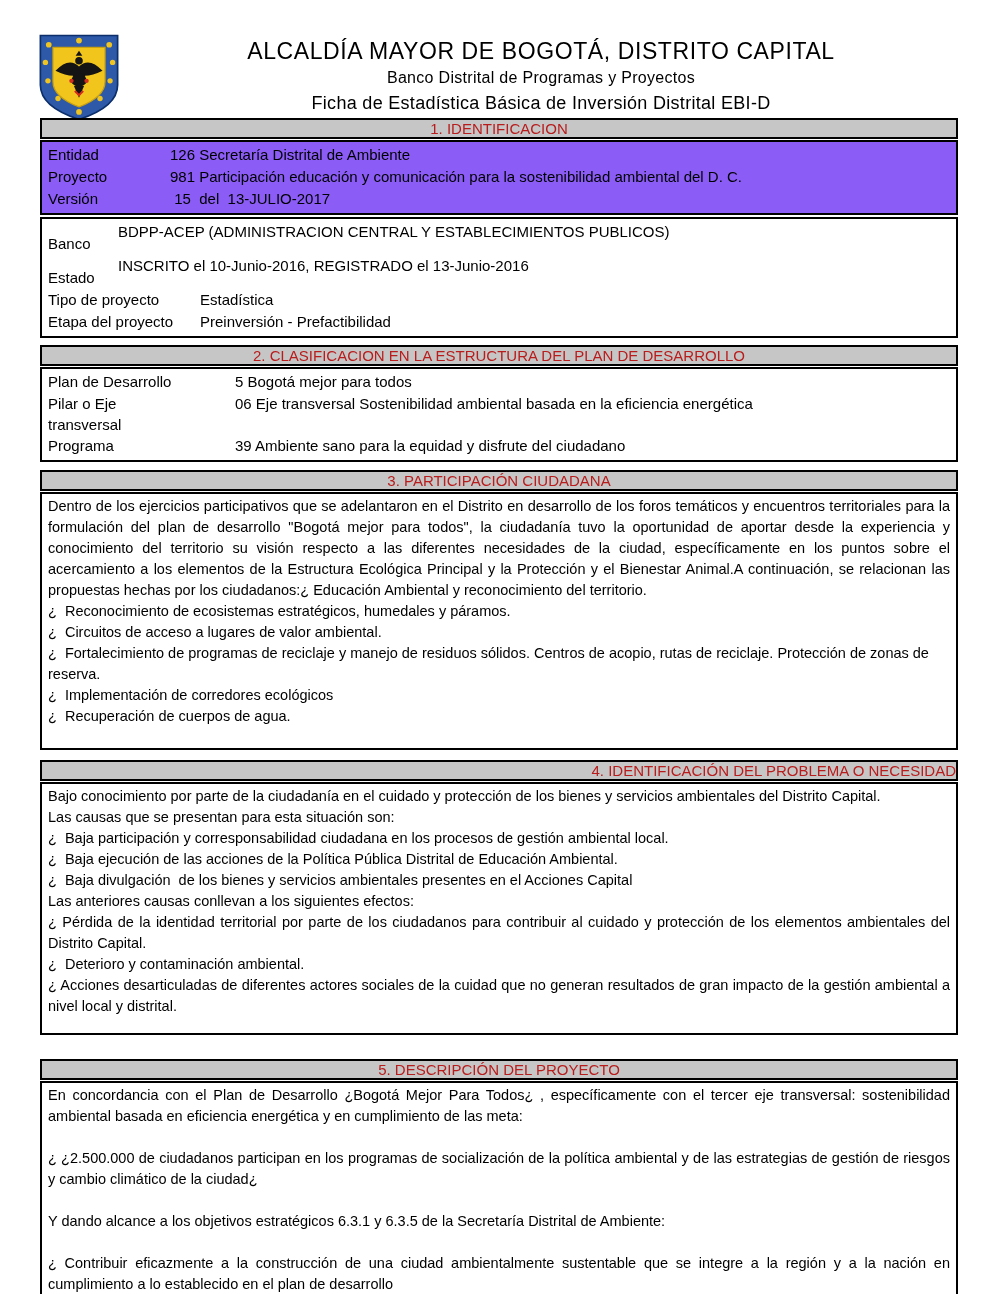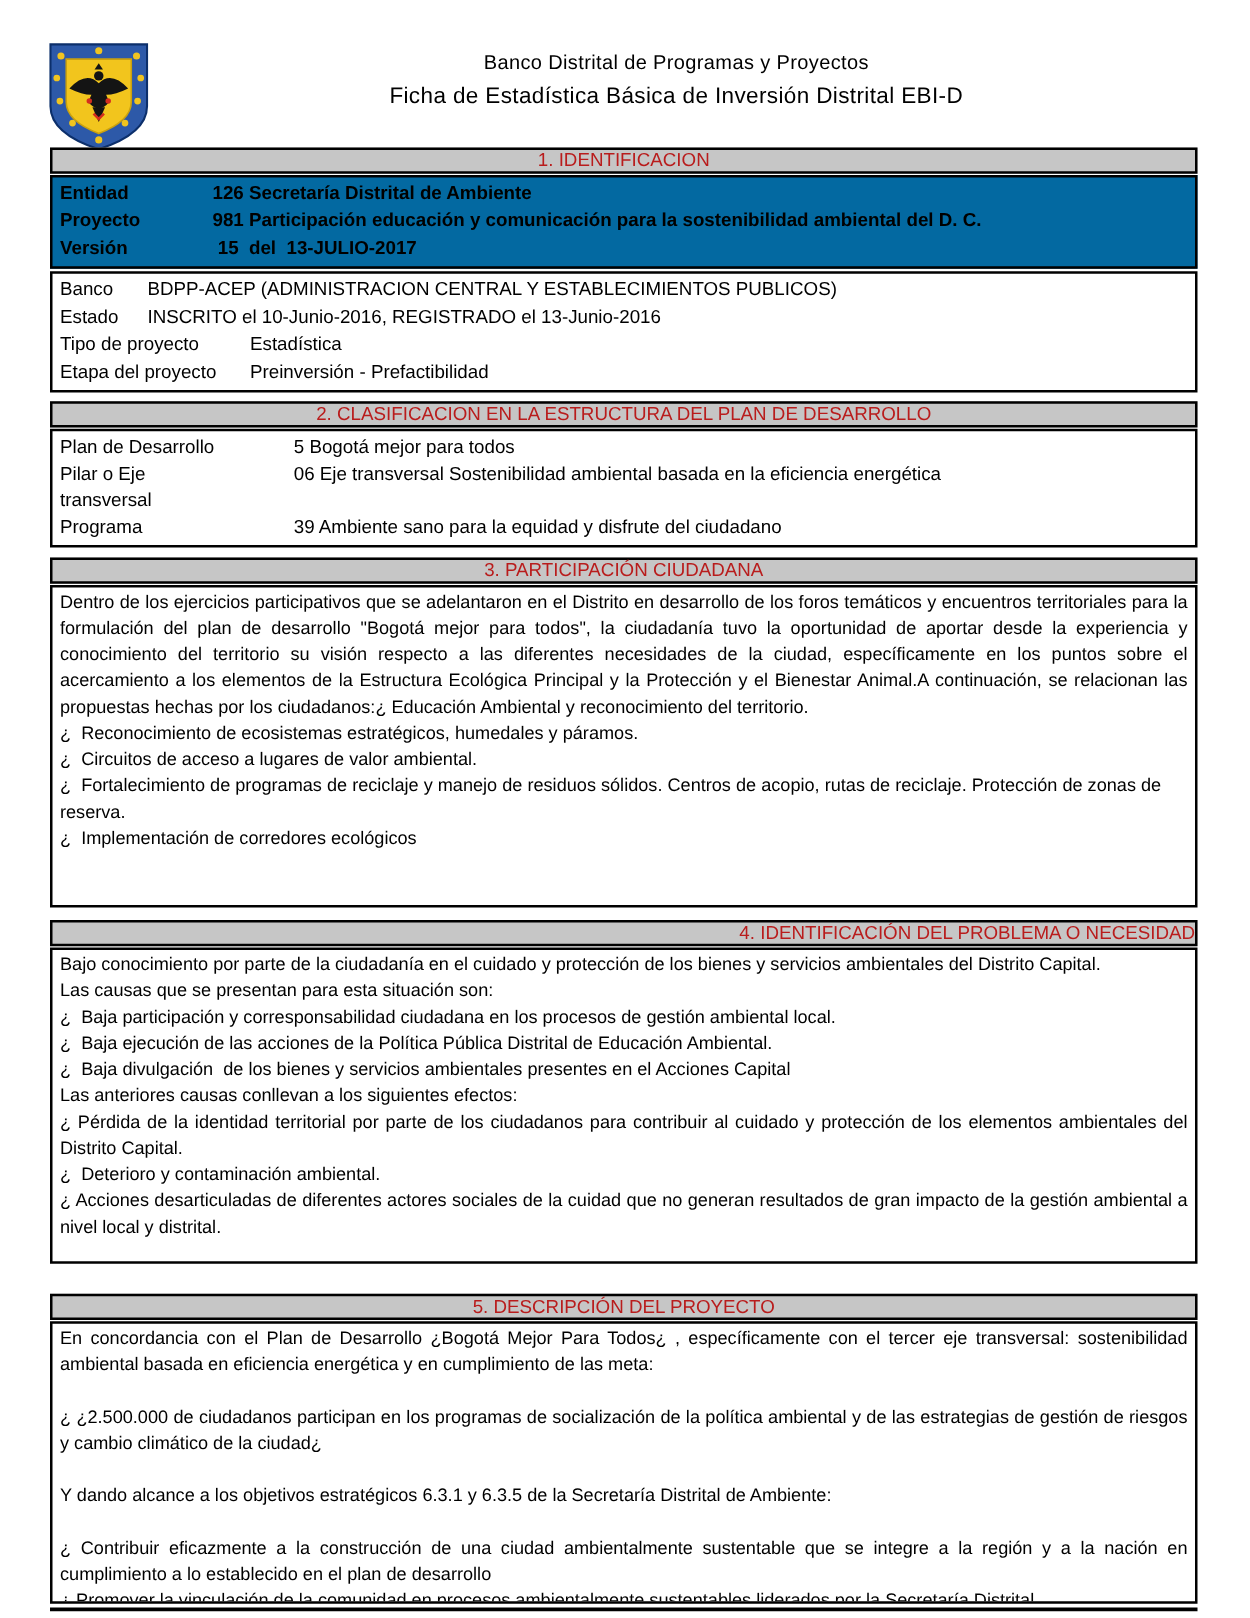--- a/index.html
+++ b/index.html
@@ -16,26 +16,26 @@
   
   .doc { position:absolute; left:40px; top:118px; width:918px; }
   .bar {
     box-sizing:border-box; border:2px solid #000; background:#c6c6c6;
     height:21px; line-height:17px; text-align:center; font-size:15px; color:#b91c1c;
   }
   .box {
     box-sizing:border-box; border:2px solid #000; margin-top:1px;
     padding:2px 6px 3px 6px; font-size:15px; background:#fff;
   }
-  .bg-light { background:#0369a1;font-weight:bold; }
+  .bg-light { background:#8b5cf6; }
   .row { display:flex; line-height:22px; }
   .lbl { flex:none; }
   .val { white-space:pre-wrap; }
   .w122 { width:122px; }
-  .w70  { width:70px; }
+  .w70  { width:70px;margin-top:12px; }
   .w152 { width:152px; }
   .w187 { width:187px; }
   .narrow { display:inline-block; width:96px; line-height:21px; vertical-align:top; }
   .mt7  { margin-top:7px; }
   .mt8  { margin-top:8px; }
   .mt10 { margin-top:10px;text-align:right; }
   .mt14 { margin-top:24px; }
   .txt  { font-size:14.5px; line-height:21px; }
   .txt p { margin:0; white-space:pre-wrap; }
   .txt p.just { white-space:normal; text-align:justify; }
@@ -74,20 +74,21 @@
       <path d="M44 63 L56 63 L50 77 Z"></path>
     </g>
     <g>
       <circle cx="41" cy="57" r="2.6" fill="#d42d1e"></circle>
       <circle cx="59" cy="57" r="2.6" fill="#d42d1e"></circle>
       <path d="M45 69 L50 74 L55 69" stroke="#d42d1e" stroke-width="2.4" fill="none"></path>
     </g>
   </svg>
 
   <div class="titles">
+    <div class="t1">ALCALDÍA MAYOR DE BOGOTÁ, DISTRITO CAPITAL</div>
     <div class="t2">Banco Distrital de Programas y Proyectos</div>
     <div class="t3">Ficha de Estadística Básica de Inversión Distrital EBI-D</div>
   </div>
 
   <div class="doc">
 
     <div class="bar">1. IDENTIFICACION</div>
     <div class="box bg-light">
       <div class="row">
         <div class="lbl w122">Entidad</div>
@@ -137,20 +138,21 @@
       </div>
     </div>
 
     <div class="bar mt8">3. PARTICIPACIÓN CIUDADANA</div>
     <div class="box txt h3">
       <p class="just">Dentro de los ejercicios participativos que se adelantaron en el Distrito en desarrollo de los foros temáticos y encuentros territoriales para la formulación del plan de desarrollo "Bogotá mejor para todos", la ciudadanía tuvo la oportunidad de aportar desde la experiencia y conocimiento del territorio su visión respecto a las diferentes necesidades de la ciudad, específicamente en los puntos sobre el acercamiento a los elementos de la Estructura Ecológica Principal y la Protección y el Bienestar Animal.A continuación, se relacionan las propuestas hechas por los ciudadanos:¿ Educación Ambiental y reconocimiento del territorio.</p>
       <p>¿  Reconocimiento de ecosistemas estratégicos, humedales y páramos.</p>
       <p>¿  Circuitos de acceso a lugares de valor ambiental.</p>
       <p>¿  Fortalecimiento de programas de reciclaje y manejo de residuos sólidos. Centros de acopio, rutas de reciclaje. Protección de zonas de reserva.</p>
       <p>¿  Implementación de corredores ecológicos</p>
+      <p>¿  Recuperación de cuerpos de agua.</p>
     </div>
 
     <div class="bar mt10">4. IDENTIFICACIÓN DEL PROBLEMA O NECESIDAD</div>
     <div class="box txt h4">
       <p>Bajo conocimiento por parte de la ciudadanía en el cuidado y protección de los bienes y servicios ambientales del Distrito Capital.</p>
       <p>Las causas que se presentan para esta situación son:</p>
       <p>¿  Baja participación y corresponsabilidad ciudadana en los procesos de gestión ambiental local.</p>
       <p>¿  Baja ejecución de las acciones de la Política Pública Distrital de Educación Ambiental.</p>
       <p>¿  Baja divulgación  de los bienes y servicios ambientales presentes en el Acciones Capital</p>
       <p>Las anteriores causas conllevan a los siguientes efectos:</p>

